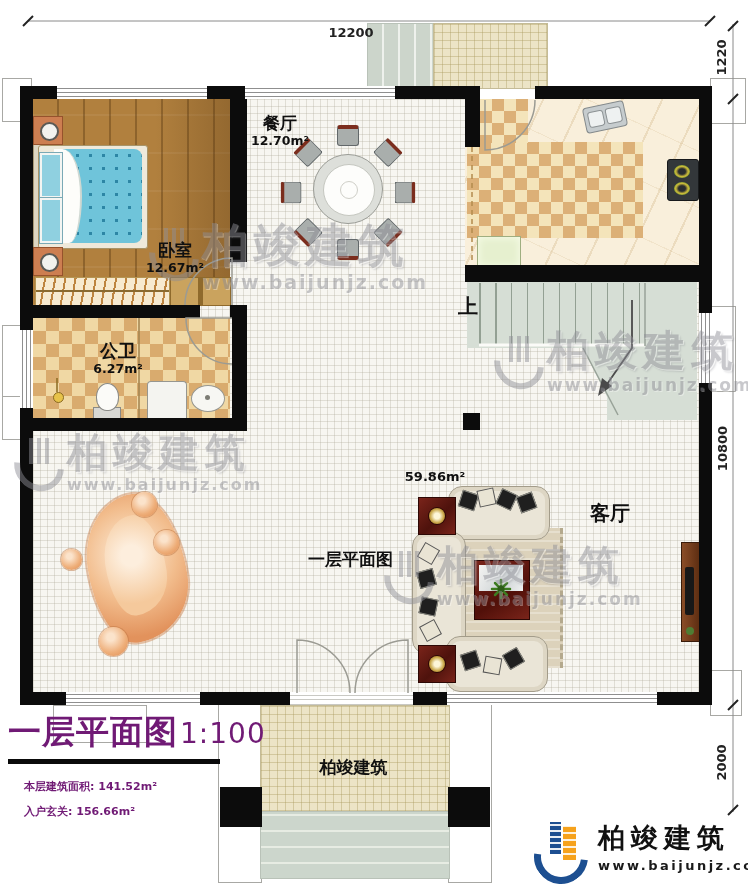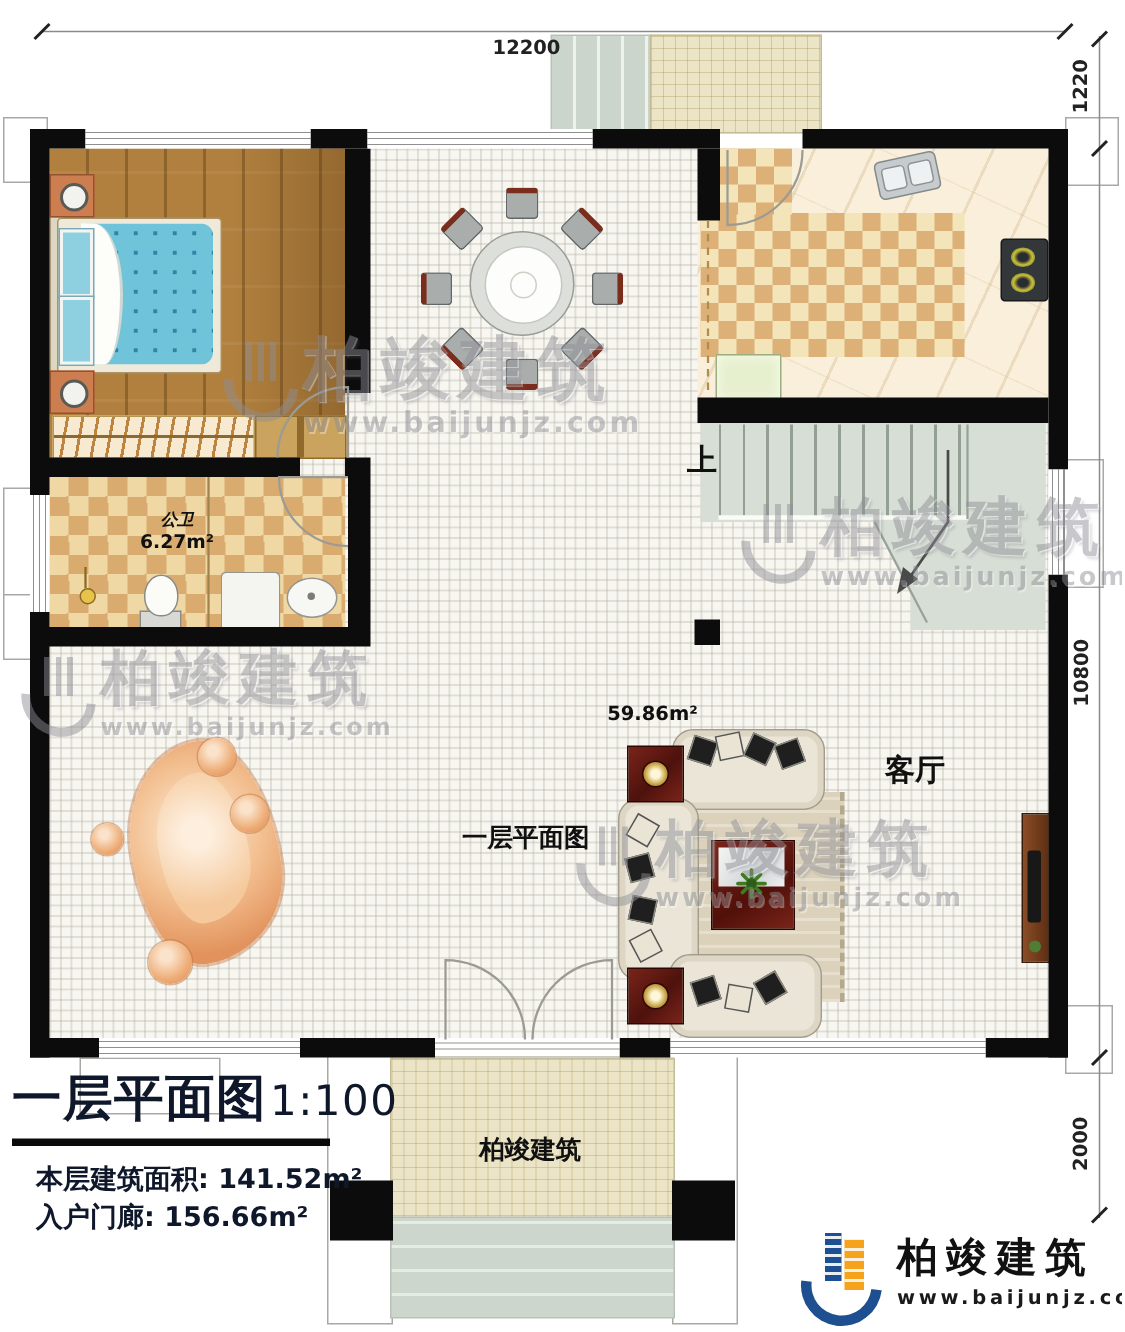--- a/index.html
+++ b/index.html
@@ -57,25 +57,25 @@
   .wm-mark{position:relative;width:44px;height:56px;flex:none;}
   .wm-mark::before{content:"";position:absolute;left:0;top:8px;width:36px;height:40px;border:6px solid currentColor;
      border-radius:50%;border-top-color:transparent;border-right-color:transparent;transform:rotate(-40deg);}
   .wm-mark::after{content:"";position:absolute;left:14px;top:6px;width:22px;height:26px;
      background:repeating-linear-gradient(90deg,currentColor 0 4px,transparent 4px 8px);}
   .wm-text{font-weight:bold;line-height:1;letter-spacing:6px;white-space:nowrap;
      text-shadow:1px 1px 0 rgba(255,255,255,.75),2px 2px 2px rgba(110,110,120,.5);}
   .wm-url{font-weight:bold;letter-spacing:2px;margin-top:3px;white-space:nowrap;
      text-shadow:1px 1px 0 rgba(255,255,255,.7);}
   
-  #titleblock{position:absolute;left:8px;top:710px;width:230px;color:#0f172a;}
+  #titleblock{position:absolute;left:8px;top:710px;width:230px;color:#701a75;}
   #tb-title{font-size:33px;font-weight:bold;letter-spacing:1px;white-space:nowrap;}
   #tb-title .scale{font-size:28px;font-weight:normal;margin-left:2px;}
   #tb-rule{width:212px;height:5px;background:#0a0a0a;margin:4px 0 10px 0;}
-  .tb-line{font-size:18px;font-weight:bold;line-height:25px;white-space:nowrap;}
+  .tb-line{font-size:11px;font-weight:bold;line-height:25px;white-space:nowrap;}
   
   #brand{position:absolute;left:534px;top:818px;display:flex;align-items:center;gap:10px;}
   .b-mark{position:relative;width:54px;height:56px;flex:none;}
   .b-mark::before{content:"";position:absolute;left:0;top:12px;width:40px;height:40px;border:7px solid #1d4f91;
      border-radius:50%;border-top-color:transparent;border-right-color:transparent;transform:rotate(-38deg);}
   .b-b1{position:absolute;left:16px;top:4px;width:11px;height:32px;background:#1d4f91;
      background-image:repeating-linear-gradient(0deg,transparent 0 4px,rgba(255,255,255,.9) 4px 6px);}
   .b-b2{position:absolute;left:29px;top:8px;width:13px;height:34px;background:#f6a21c;
      background-image:repeating-linear-gradient(0deg,transparent 0 5px,rgba(255,255,255,.85) 5px 7px);}
   .b-txt .b-name{font-size:27px;font-weight:bold;color:#111;letter-spacing:6px;white-space:nowrap;}
@@ -289,22 +289,30 @@
       </div>
     </div>
   <div class="wm" style="left:385px;top:545px;">
     <div class="wm-mark"></div>
     <div>
         <div class="wm-text" style="font-size:41px;">柏竣建筑</div>
          <div class="wm-url" style="font-size:17px;">www.baijunjz.com</div>
       </div>
     </div>
 
+  <div class="rlabel" style="left:235px;top:114px;width:90px;">
+    <div class="nm">餐厅</div>
+    <div class="ar">12.70m²</div>
+    </div>
+  <div class="rlabel" style="left:130px;top:241px;width:90px;">
+    <div class="nm">卧室</div>
+    <div class="ar">12.67m²</div>
+    </div>
   <div class="rlabel" style="left:78px;top:341px;width:80px;">
-    <div class="nm" style="font-size:11px;font-style:italic;">公卫</div>
+    <div class="nm" style="font-size:18px;">公卫</div>
     <div class="ar">6.27m²</div>
     </div>
   <div class="rlabel" style="left:575px;top:502px;width:70px;">
     <div class="nm" style="font-size:20px;">客厅</div>
     </div>
   <div class="rlabel" style="left:400px;top:470px;width:70px;">
     <div class="ar" style="font-size:13px;">59.86m²</div>
     </div>
   <div class="rlabel" style="left:303px;top:550px;width:95px;">
     <div class="nm">一层平面图</div>
@@ -316,21 +324,21 @@
     <div class="nm" style="font-size:20px;">上</div>
     </div>
 
   <div id="titleblock">
     <div id="tb-title">
       <span>一层平面图</span><span class="scale">1:100</span>
     </div>
     <div id="tb-rule"></div>
     <div style="padding-left:16px;">
       <div class="tb-line">本层建筑面积: 141.52m²</div>
-      <div class="tb-line">入户门廊: 156.66m²</div>
+      <div class="tb-line">入户玄关: 156.66m²</div>
     </div>
   </div>
 
   <div id="brand">
     <div class="b-mark">
       <div class="b-b1"></div>
       <div class="b-b2"></div>
     </div>
     <div class="b-txt">
       <div class="b-name">柏竣建筑</div>

